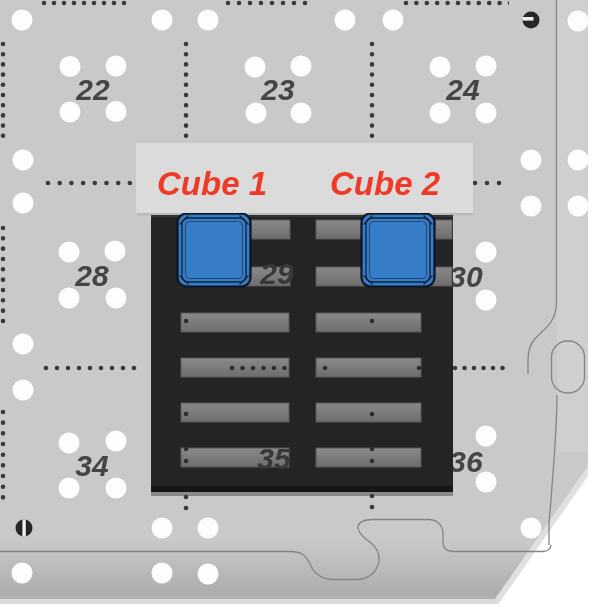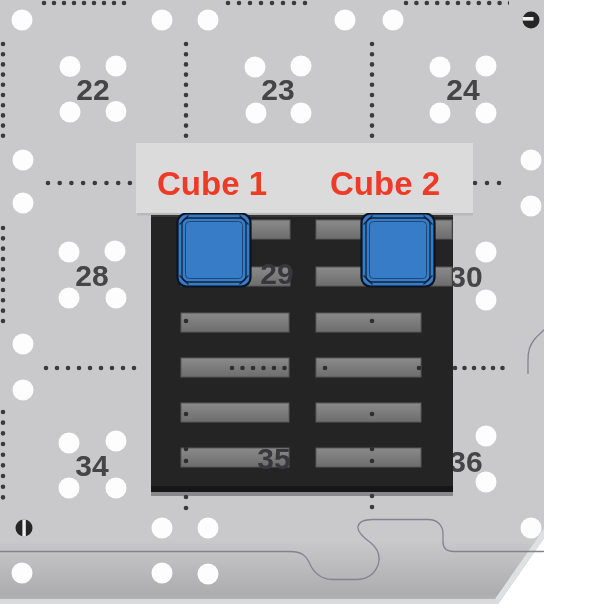--- a/index.html
+++ b/index.html
@@ -1,17 +1,17 @@
 <!DOCTYPE html>
 <html><head>
 <meta charset="utf-8">
 <style>
   html,body{margin:0;padding:0;background:#ffffff;}
-  .stage{position:relative;width:544px;height:614px;background:#ffffff;overflow:hidden;
-         font-family:"Liberation Sans", sans-serif;}
+  .stage{position:relative;width:588px;height:614px;background:#ffffff;overflow:hidden;
+         font-family:"Liberation Sans", sans-serif;font-style:italic;}
   svg{position:absolute;left:0;top:0;}
   .cellnum{font-family:"Liberation Sans",sans-serif;font-weight:bold;font-size:30px;fill:#454547;}
   .cellnum-dark{fill:#38383a;}
   .cubelabel{font-family:"Liberation Sans",sans-serif;font-weight:bold;font-size:33px;fill:#ee3a26;}
 </style>
 </head>
 <body>
 
 <div class="stage">
 <svg width="616" height="614" viewBox="0 0 616 614">

